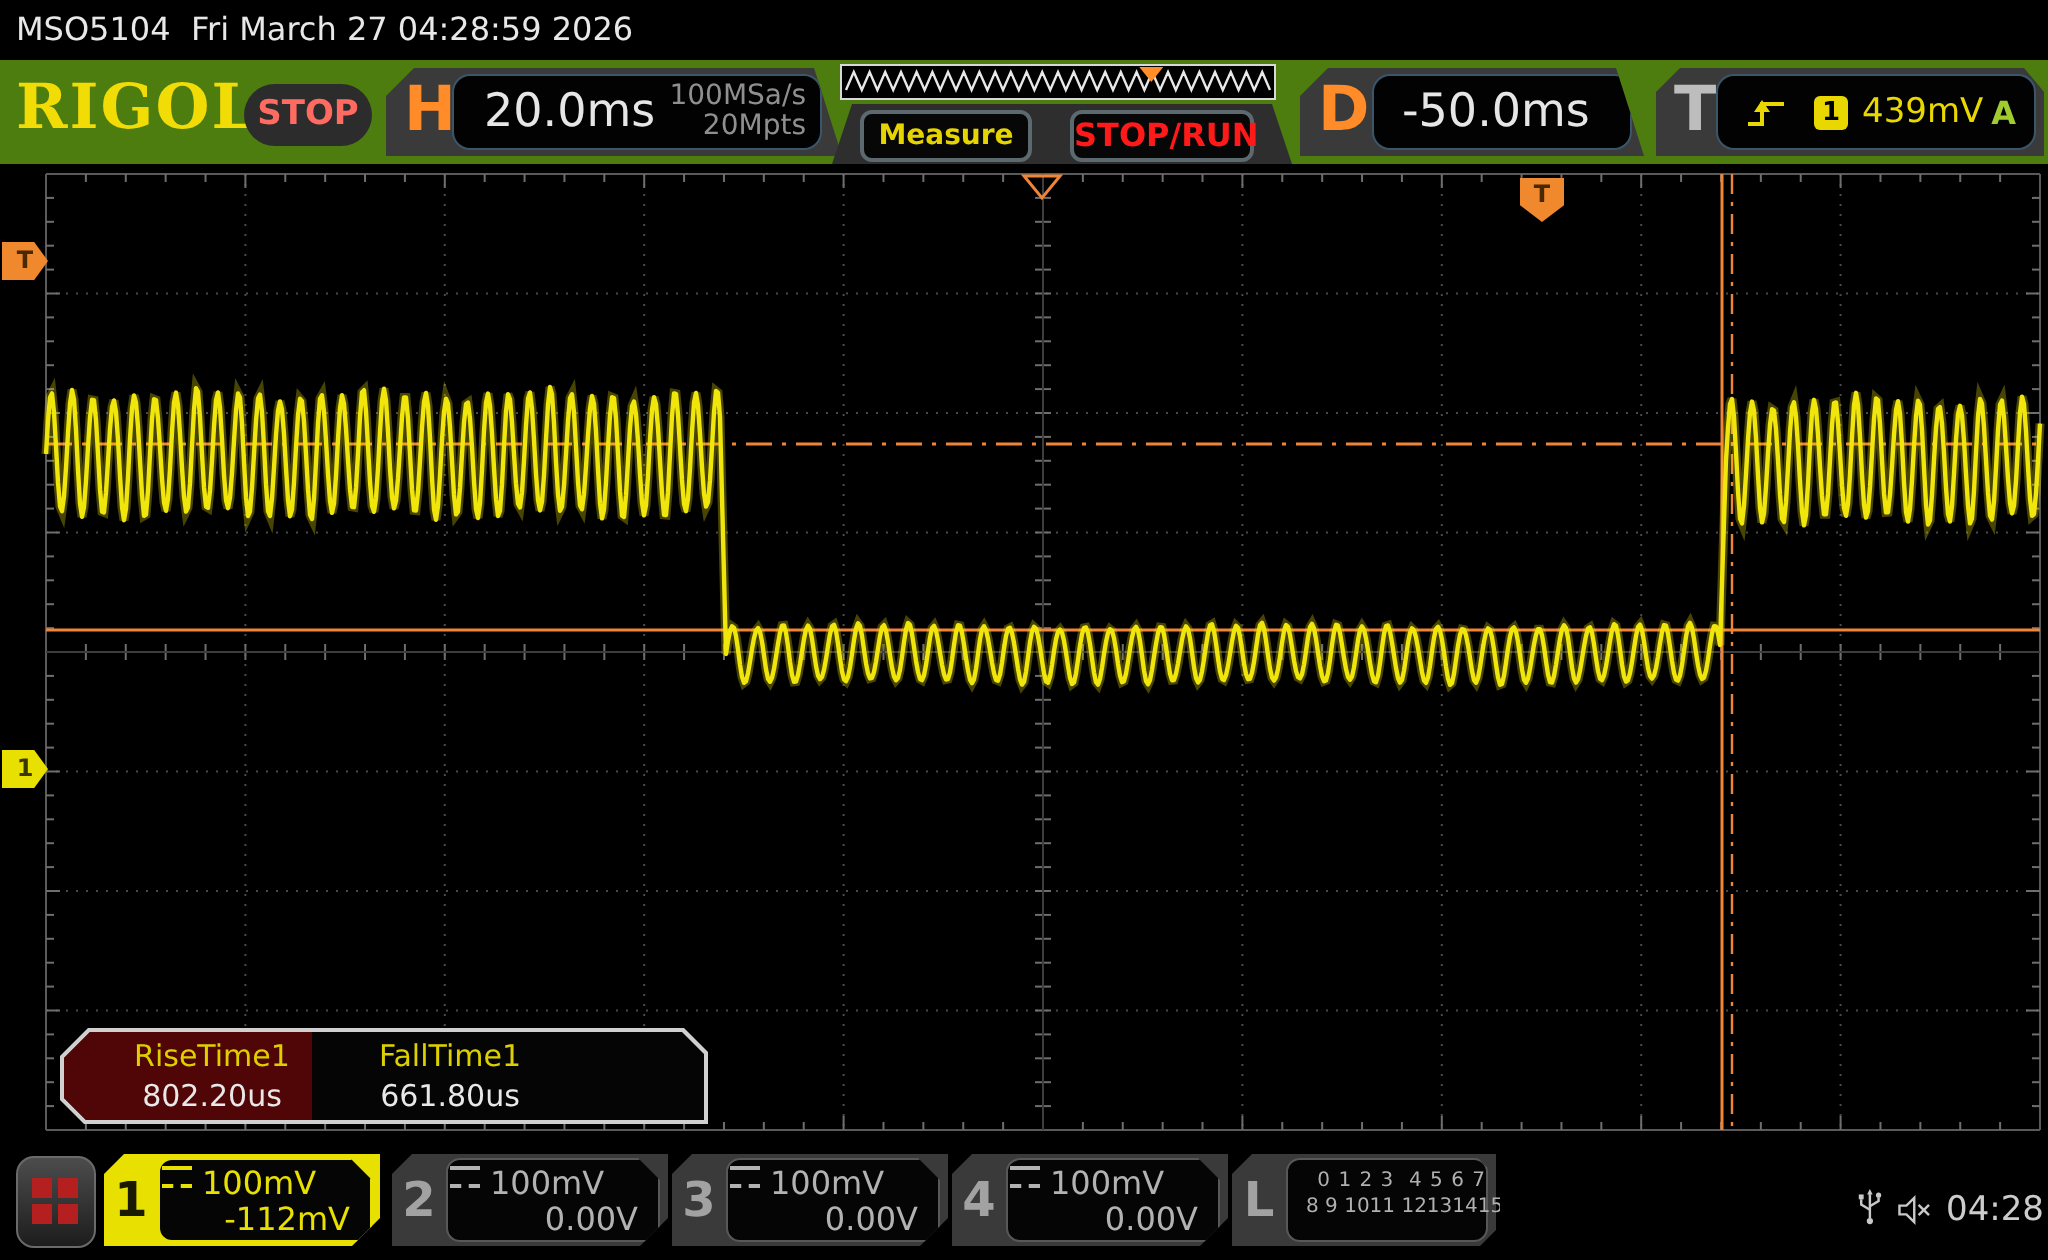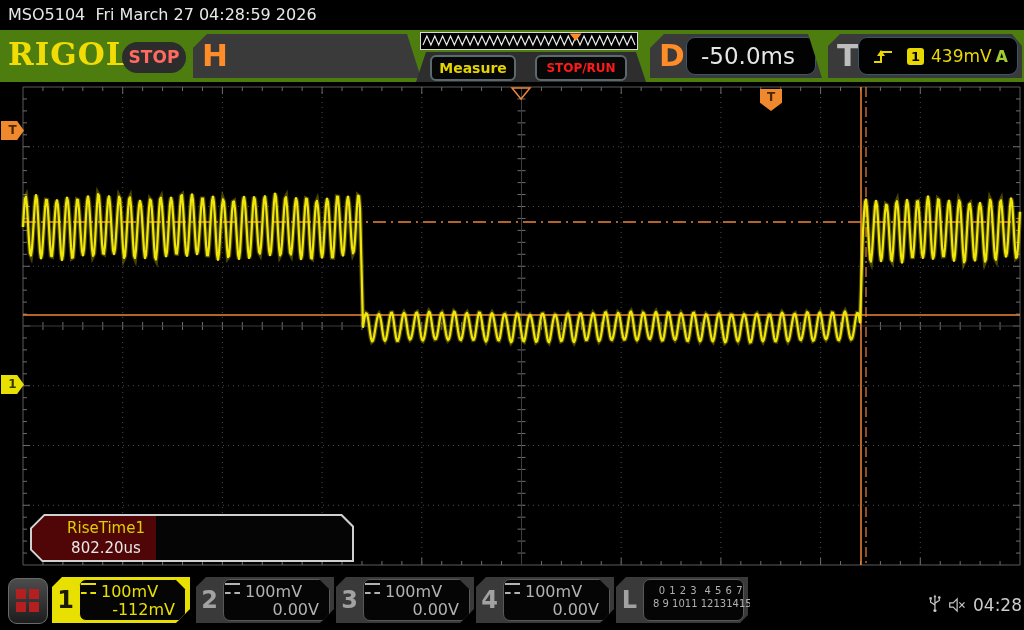--- a/index.html
+++ b/index.html
@@ -21,21 +21,21 @@
   #hblock .tab-letter{position:absolute;left:9px;top:2px;}
   #hblock .tab-inner{left:33px;top:3px;width:183px;height:36px;}
   #hscale{color:#e6e6e6;font-size:23px;margin-left:15px;}
   #hrates{margin-left:auto;margin-right:7px;text-align:right;color:#8f8f8f;font-size:14px;line-height:15px;}
   #membar{left:420px;top:2px;width:218px;height:19px;}
   #btnplatform{left:416px;top:22px;width:230px;height:30px;background:#2e2e2e;
     clip-path:polygon(10px 0,220px 0,230px 30px,0 30px);}
   .hbtn{position:absolute;background:#070707;border:2px solid #5c6a70;border-radius:6px;
     text-align:center;font-weight:bold;}
   #measurebtn{left:430px;top:25px;width:82px;height:22px;color:#e6d400;font-size:14px;line-height:22px;}
-  #stoprunbtn{left:535px;top:25px;width:88px;height:22px;color:#ff1a1a;font-size:12px;line-height:22px;}
+  #stoprunbtn{left:535px;top:25px;width:88px;height:22px;color:#ff1a1a;font-size:16px;line-height:22px;}
   #dblock{left:650px;top:4px;width:172px;height:44px;clip-path:polygon(14px 0,158px 0,172px 44px,0 44px,0 14px);}
   #dblock .tab-letter{position:absolute;left:9px;top:2px;}
   #dblock .tab-inner{left:36px;top:3px;width:128px;height:36px;}
   #dvalue{color:#e6e6e6;font-size:23px;margin-left:14px;}
   #tblock{left:828px;top:4px;width:194px;height:44px;clip-path:polygon(12px 0,184px 0,194px 12px,194px 44px,0 44px,0 12px);}
   #tblock .tab-letter{position:absolute;left:9px;top:2px;color:#bdbdbd;}
   #tblock .tab-inner{left:30px;top:3px;width:158px;height:36px;}
   #trigicon{margin-left:14px;}
   #trigbadge{width:17px;height:17px;background:#e8d800;border-radius:3px;color:#000;
     font-size:13px;font-weight:bold;text-align:center;line-height:17px;margin-left:14px;}
@@ -92,20 +92,27 @@
 <div id="statusbar" class="abs">
   <div class="abs title">MSO5104  Fri March 27 04:28:59 2026</div>
 </div>
 
 <div id="header" class="abs">
   <div id="logo" class="abs">RIGOL</div>
   <div id="stopbadge" class="abs">STOP</div>
 
   <div id="hblock" class="abs tab">
     <div class="tab-letter">H</div>
+    <div class="tab-inner">
+      <span id="hscale">20.0ms</span>
+      <span id="hrates">
+        <span>100MSa/s</span><br>
+        <span>20Mpts</span>
+      </span>
+    </div>
   </div>
 
   <svg id="membar" class="abs" viewBox="0 0 218 19">
       <rect x="0.5" y="0.5" width="217" height="17" fill="#000" stroke="#d8d8d8" stroke-width="1"></rect>
       <polyline points="3.0,13 6.9,4 10.9,13 14.8,4 18.7,13 22.6,4 26.6,13 30.5,4 34.4,13 38.3,4 42.3,13 46.2,4 50.1,13 54.0,4 58.0,13 61.9,4 65.8,13 69.7,4 73.7,13 77.6,4 81.5,13 85.4,4 89.4,13 93.3,4 97.2,13 101.1,4 105.1,13 109.0,4 112.9,13 116.9,4 120.8,13 124.7,4 128.6,13 132.6,4 136.5,13 140.4,4 144.3,13 148.3,4 152.2,13 156.1,4 160.0,13 164.0,4 167.9,13 171.8,4 175.7,13 179.7,4 183.6,13 187.5,4 191.4,13 195.4,4 199.3,13 203.2,4 207.1,13 211.1,4 215.0,13" fill="none" stroke="#e8e8e8" stroke-width="1.2"></polyline>
       <polygon points="149.64,1.5 161.64,1.5 155.64,9" fill="#ff8e2a"></polygon>
     </svg>
   <div id="btnplatform" class="abs"></div>
   <div id="measurebtn" class="hbtn">Measure</div>
   <div id="stoprunbtn" class="hbtn">STOP/RUN</div>
@@ -427,20 +434,24 @@
 <div id="flag-trig-left" class="flag">T</div>
 <div id="flag-ch1-left" class="flag">1</div>
 <div id="flag-trig-top" class="flag">T</div>
 
 <div id="measpanel" class="abs">
   <div class="inner">
     <div class="meas-col hl">
       <div class="meas-label">RiseTime1</div>
       <div class="meas-value">802.20us</div>
     </div>
+    <div class="meas-col">
+      <div class="meas-label">FallTime1</div>
+      <div class="meas-value">661.80us</div>
+    </div>
   </div>
 </div>
 
 <div id="chbar" class="abs">
   <div id="menubtn" class="abs">
     <div class="grid">
       <div class="sq"></div>
         <div class="sq"></div>
         <div class="sq"></div>
         <div class="sq"></div>

